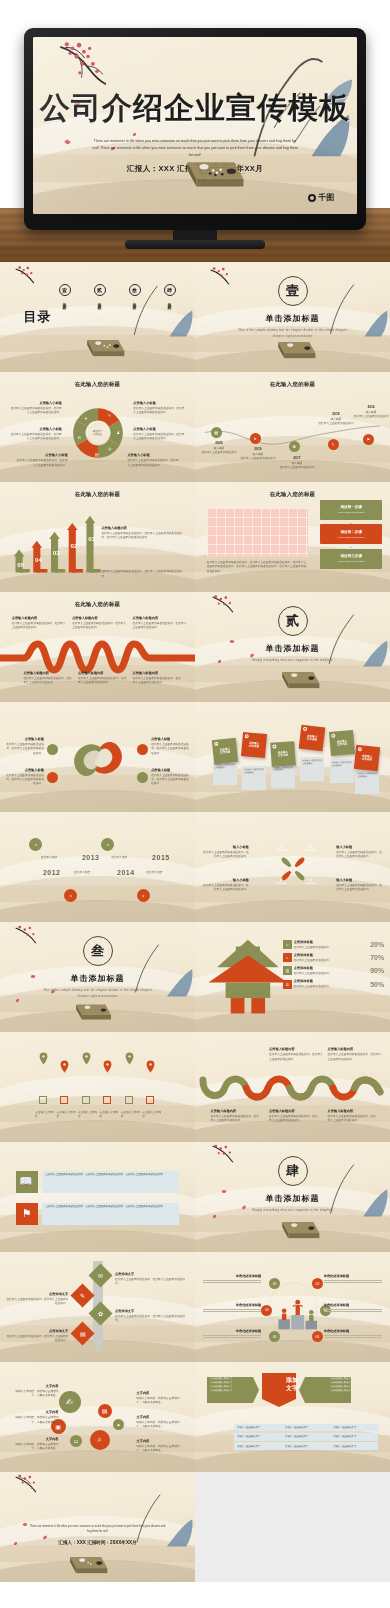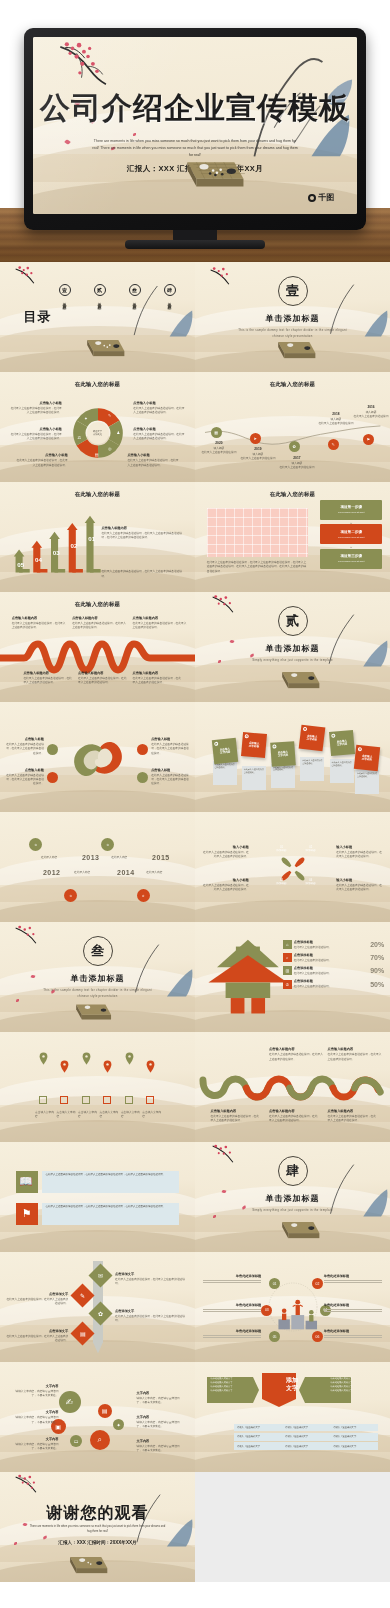--- a/index.html
+++ b/index.html
@@ -1177,21 +1177,20 @@
               <circle cx="32" cy="31" r="2"></circle>
             </g>
         </svg>
         <div class="petal" style="left:12%;top:46%;width:4px;height:3px;transform:rotate(25deg);"></div>
         <div class="petal" style="left:22%;top:58%;width:4px;height:3px;transform:rotate(-20deg);"></div>
         <div class="petal" style="left:7%;top:64%;width:3px;height:3px;"></div>
         <svg class="inkmt" viewBox="0 0 100 100">
           <path d="M16 90 C24 58 36 38 50 20" stroke="#3a3a38" stroke-width="1.4" fill="none" opacity=".8"></path>
           <path d="M60 96 C72 80 84 64 97 56 C99 70 94 88 88 96 Z" fill="#5e7f9e" opacity=".72"></path>
         </svg>
-        <div class="thanks">谢谢您的观看</div>
         <div class="thanks-en">There are moments in life when you miss someone so much that you just want to pick them from your dreams and hug them for real!</div>
         <div class="thanks-rep">汇报人：XXX 汇报时间：20XX年XX月</div>
         <svg class="goboard" style="left:28%;top:68%;width:32%;height:32%;" viewBox="0 0 100 70">
           <path d="M18 20 L80 20 L92 42 L30 42 Z" fill="#9d8c5f"></path>
             <path d="M18 20 L30 42 L30 52 L18 30 Z" fill="#6f6142"></path>
           <path d="M30 42 L92 42 L92 52 L30 52 Z" fill="#7e6f4b"></path>
           <ellipse cx="42" cy="26" rx="6" ry="3.6" fill="#e9e6de"></ellipse>
             <ellipse cx="76" cy="32" rx="6" ry="3.6" fill="#2f2f2f"></ellipse>
           <g fill="#f2efe8">
               <circle cx="54" cy="31" r="1.6"></circle>

